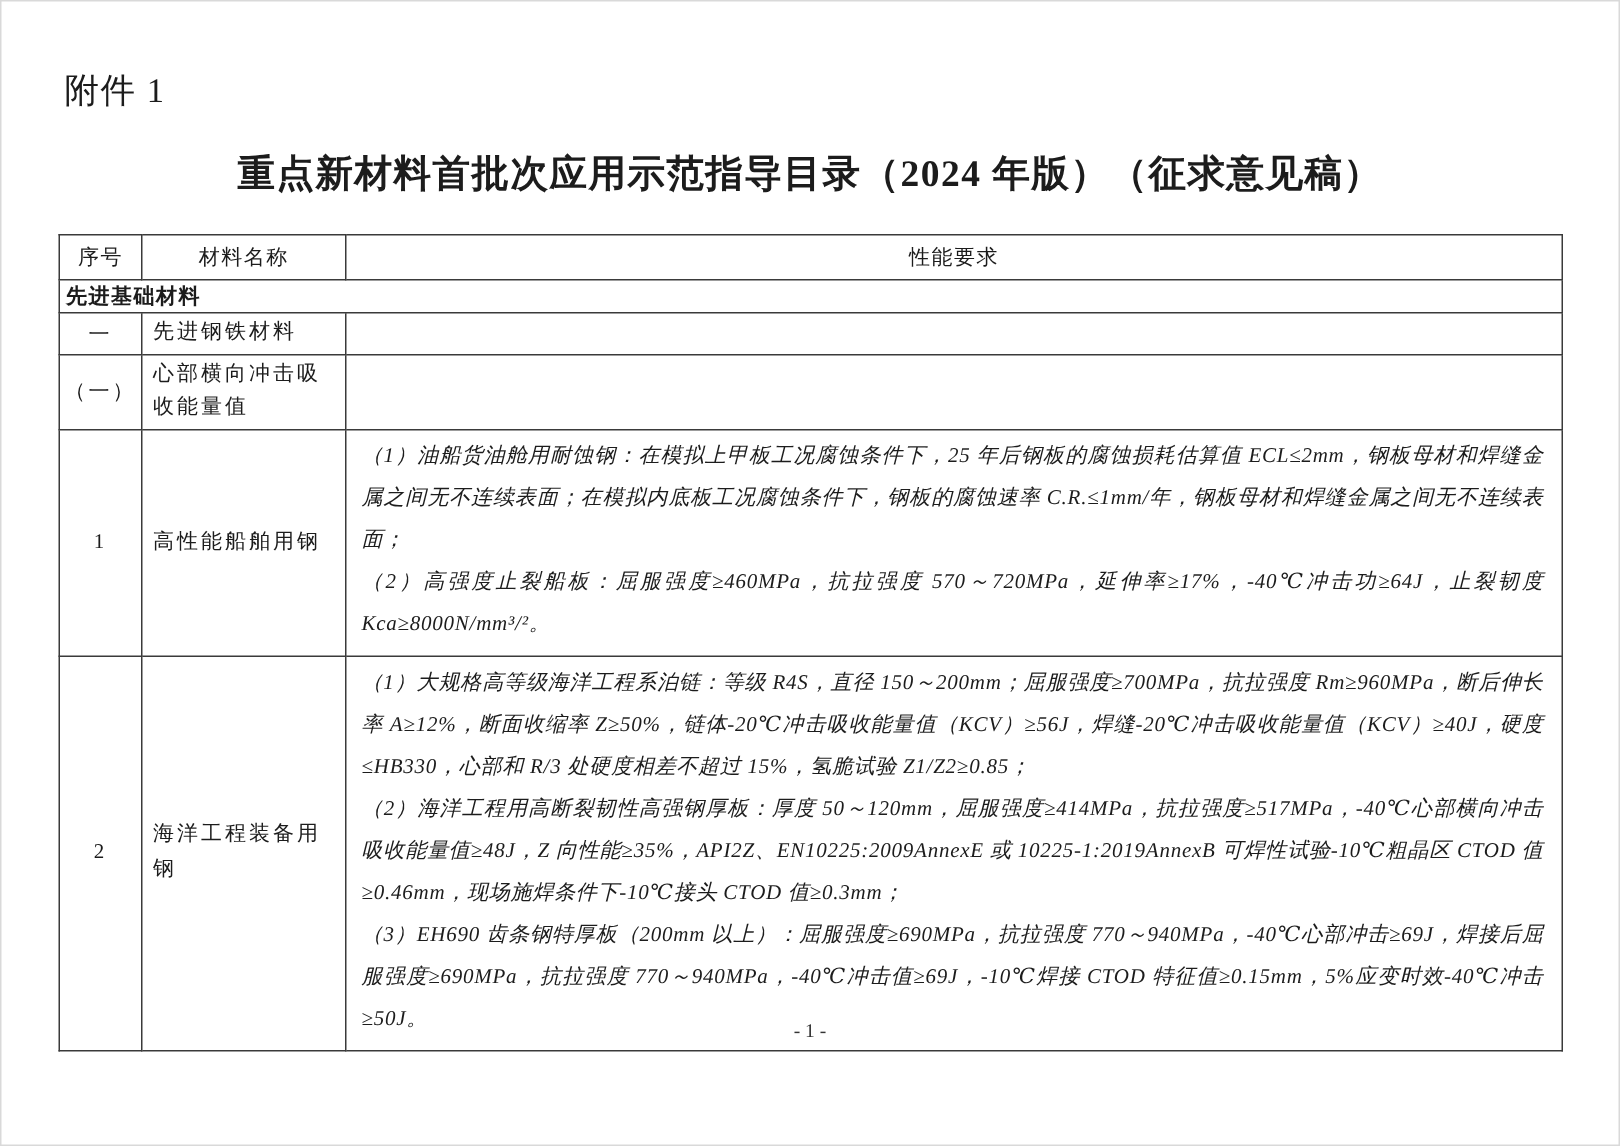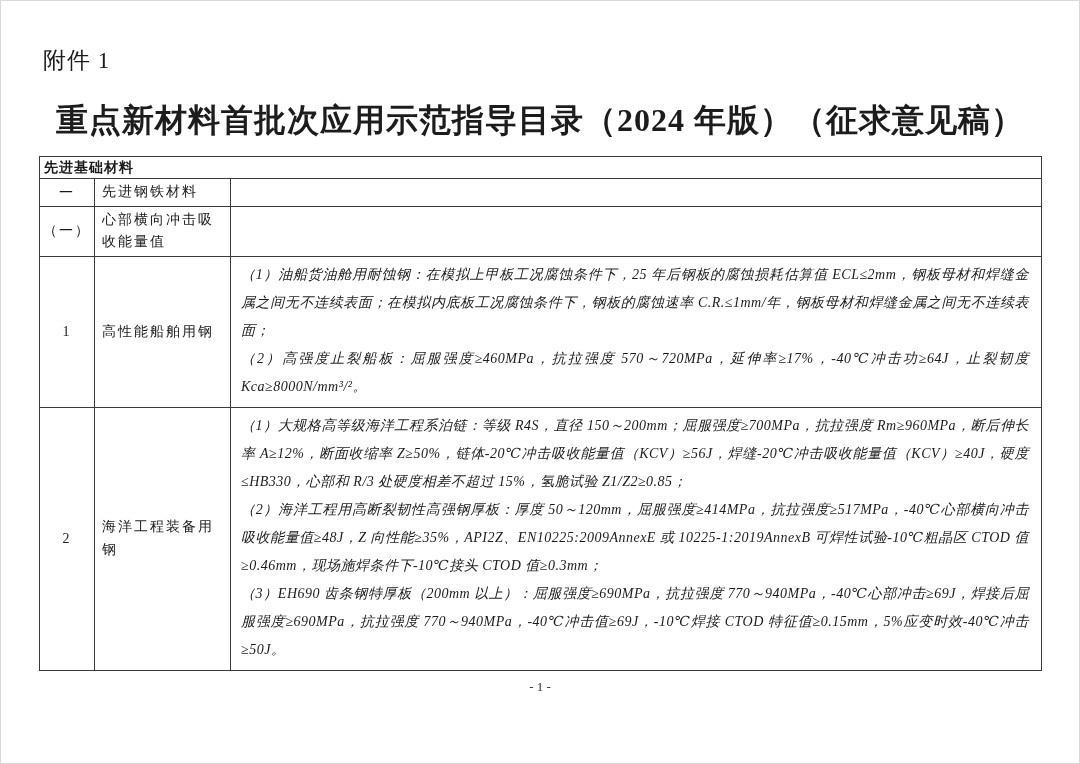--- a/index.html
+++ b/index.html
@@ -19,21 +19,21 @@
     top: 44px;
     font-size: 23px;
     letter-spacing: 1px;
   }
   .doc-title {
     position: absolute;
     left: 0;
     top: 98px;
     width: 100%;
     text-align: center;
-    font-size: 32px;
+    font-size: 25px;
     font-weight: bold;
     letter-spacing: 1px;
   }
   table.catalog {
     position: absolute;
     left: 38px;
     top: 155px;
     width: 1003px;
     border-collapse: collapse;
     table-layout: fixed;
@@ -99,20 +99,25 @@
 
 <h1 class="doc-title">重点新材料首批次应用示范指导目录（2024 年版）（征求意见稿）</h1>
 
 <table class="catalog">
   <colgroup>
     <col class="c-no">
     <col class="c-name">
     <col class="c-req">
   </colgroup>
   <tbody>
+    <tr class="header-row">
+      <th>序号</th>
+      <th>材料名称</th>
+      <th>性能要求</th>
+    </tr>
     <tr class="section-row">
       <td colspan="3">先进基础材料</td>
     </tr>
     <tr class="row-cat">
       <td class="cell-no">一</td>
       <td class="cell-name">先进钢铁材料</td>
       <td class="cell-req"></td>
     </tr>
     <tr class="row-sub">
       <td class="cell-no">（一）</td>

